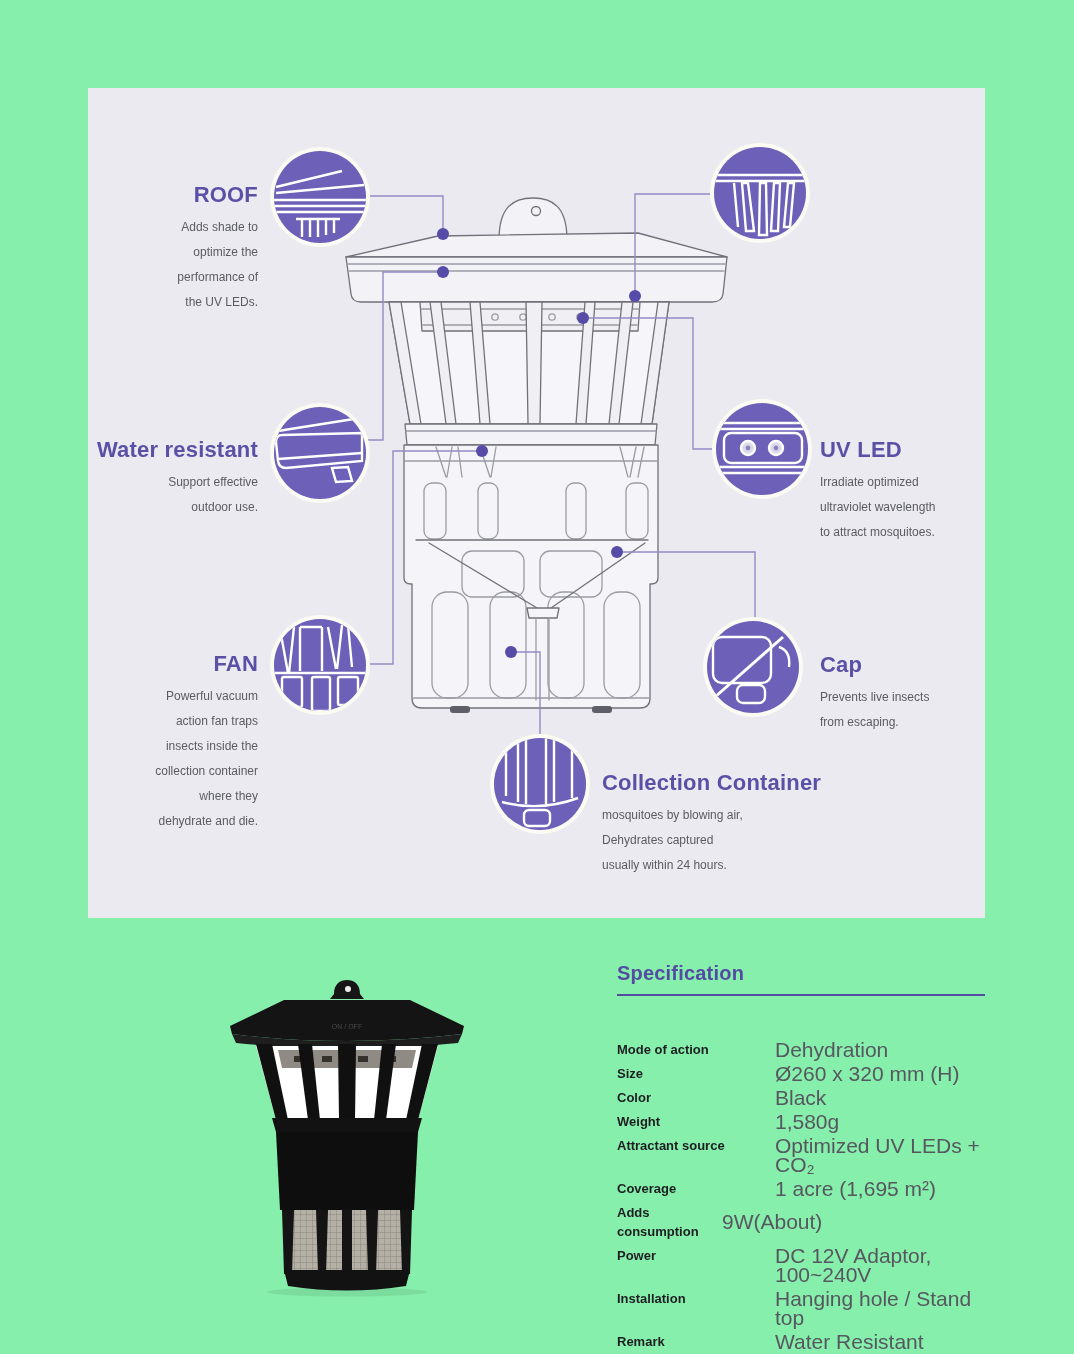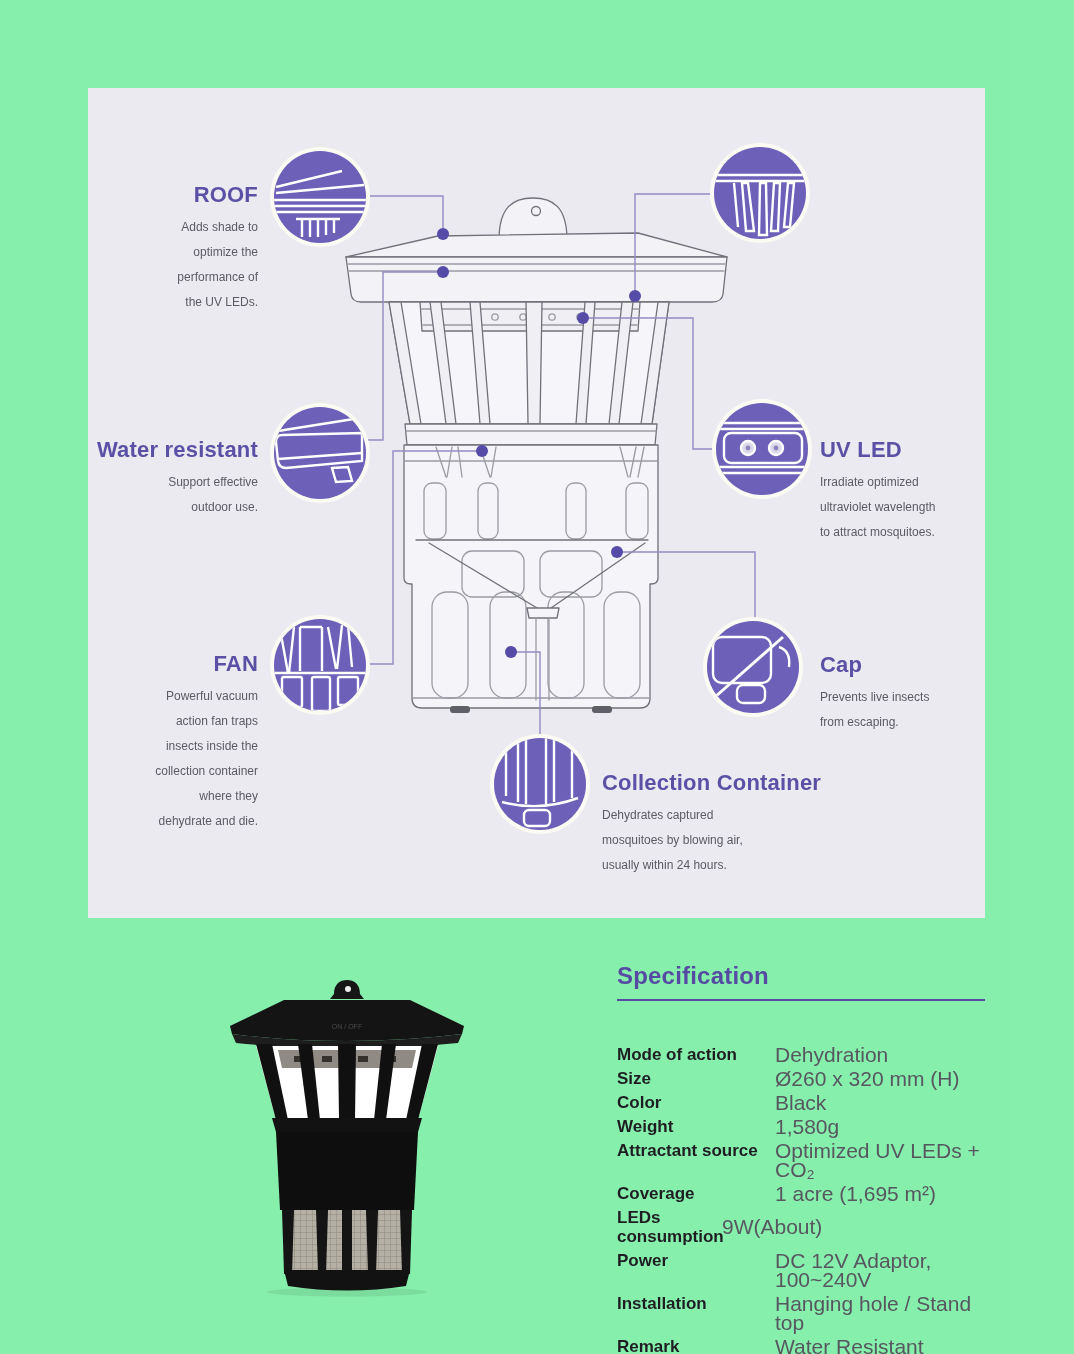--- a/index.html
+++ b/index.html
@@ -27,25 +27,25 @@
   .co-photo{left:820px;top:182px;width:190px;}
   .co-water{left:48px;top:437px;width:210px;}
   .co-uvled{left:820px;top:437px;width:195px;}
   .co-fan{left:48px;top:651px;width:210px;}
   .co-cap{left:820px;top:652px;width:195px;}
   .co-cont{left:602px;top:770px;width:250px;}
 
   .product{position:absolute;left:222px;top:968px;width:250px;height:330px;}
 
   .spec{position:absolute;left:617px;top:962px;width:368px;}
-  .spec .spec-title{font-size:24px;font-weight:bold;color:#554BA2;padding-bottom:9px;
+  .spec .spec-title{font-size:20px;font-weight:bold;color:#554BA2;padding-bottom:9px;
                     border-bottom:2px solid #554BA2;letter-spacing:.2px;}
   .spec .rows{margin-top:41px;}
   .spec .row{display:flex;align-items:flex-start;padding:2.5px 0;}
-  .spec .lbl{flex:0 0 158px;font-size:17px;font-weight:bold;color:#1E1E22;line-height:19px;}
+  .spec .lbl{flex:0 0 158px;font-size:13px;font-weight:bold;color:#1E1E22;line-height:19px;}
   .spec .val{font-size:21px;color:#57575F;line-height:19px;}
   .spec .row.wrap .lbl{max-width:105px;}
 </style>
 </head>
 <body>
 
 <div class="page">
 
   <div class="panel"></div>
 
@@ -298,22 +298,22 @@
       <span>action fan traps</span>
       <span>insects inside the</span>
       <span>collection container</span>
       <span>where they</span>
       <span>dehydrate and die.</span>
     </div>
   </div>
   <div class="callout align-l co-cont">
     <div class="title">Collection Container</div>
     <div class="desc">
+      <span>mosquitoes  by blowing air,</span>
       <span>Dehydrates captured</span>
-      <span>mosquitoes  by blowing air,</span>
       <span>usually within 24 hours.</span>
     </div>
   </div>
 
   <div class="product">
     <svg viewBox="0 0 250 330" width="250" height="330">
       <defs>
         <pattern id="mesh" width="6" height="6" patternUnits="userSpaceOnUse">
           <rect width="6" height="6" fill="#B5B0A6"></rect>
           <path d="M0,0 H6 M0,0 V6" stroke="#8E897F" stroke-width="1"></path>
@@ -379,21 +379,21 @@
       </div>
       <div class="row">
         <div class="lbl">Attractant source</div>
         <div class="val">Optimized UV LEDs + CO₂</div>
       </div>
       <div class="row">
         <div class="lbl">Coverage</div>
         <div class="val">1 acre (1,695 m²)</div>
       </div>
       <div class="row wrap">
-        <div class="lbl">LEDs consumption</div>
+        <div class="lbl">Adds consumption</div>
         <div class="val" style="align-self:center;">9W(About)</div>
       </div>
       <div class="row">
         <div class="lbl">Power</div>
         <div class="val">DC 12V Adaptor, 100~240V</div>
       </div>
       <div class="row">
         <div class="lbl">Installation</div>
         <div class="val">Hanging hole / Stand top</div>
       </div>

